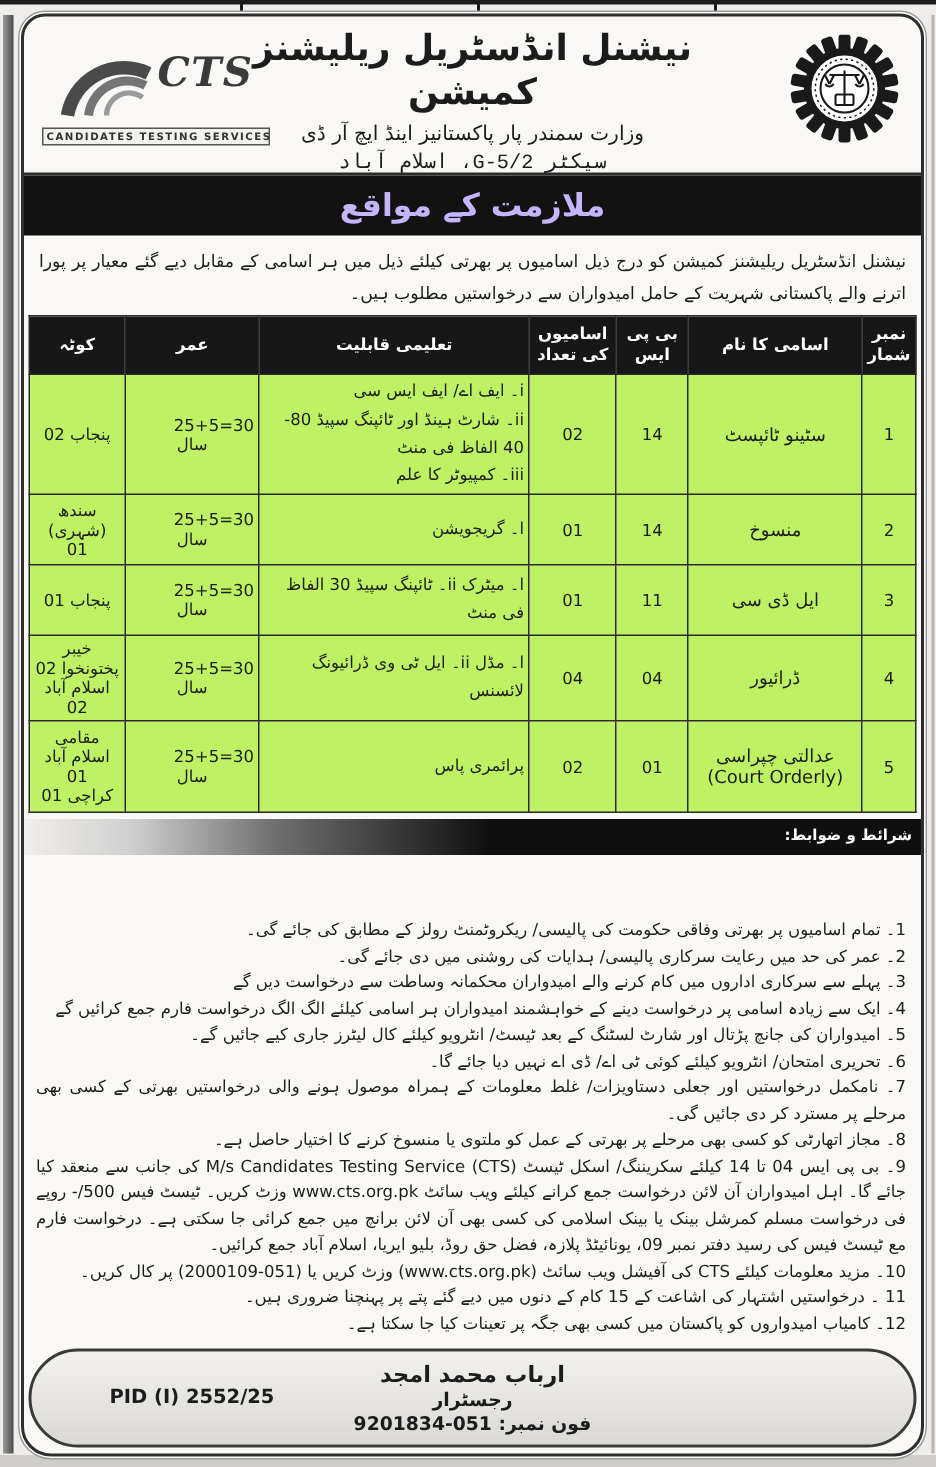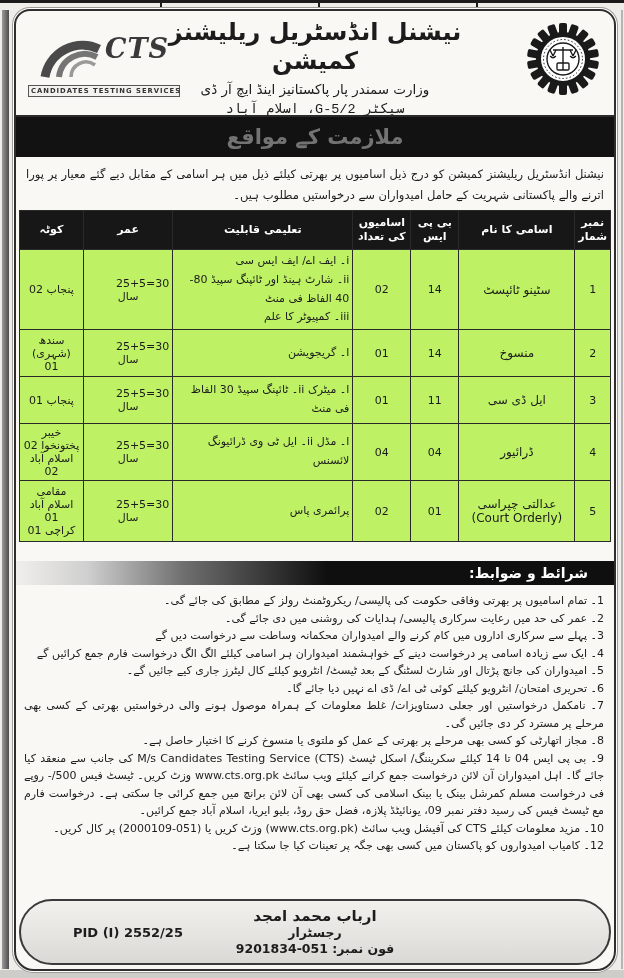--- a/index.html
+++ b/index.html
@@ -26,21 +26,21 @@
             font-size:27px;color:#3a3a3a;line-height:1;letter-spacing:1px;}
   .cts-tagline{margin-top:2px;border:1px solid #555;font-size:6.8px;font-weight:bold;
                letter-spacing:1px;color:#333;padding:1px 2px;background:#f4f2ef;white-space:nowrap;}
   .emblem{position:absolute;right:14px;top:12px;}
   .org-block{margin:0 auto;padding-top:7px;width:350px;text-align:center;direction:rtl;}
   .org-title{font-size:24px;font-weight:bold;line-height:1.2;}
   .org-ministry{font-size:13.5px;margin-top:5px;}
   .org-address{font-size:13.5px;margin-top:3px;font-family:Liberation Mono, monospace;}
 
   
-  .banner{flex:0 0 auto;height:40px;background:#121212;color:#737373;display:flex;
+  .banner{flex:0 0 auto;height:40px;background:#121212;color:#c4b5fd;display:flex;
           align-items:center;justify-content:center;font-size:21px;font-weight:bold;direction:rtl;}
 
   
   .intro{flex:0 0 auto;direction:rtl;text-align:justify;text-align-last:right;
          font-size:11.5px;line-height:1.8;padding:7px 10px 5px 10px;}
 
   
   .table-wrap{flex:0 0 auto;padding:0 3px;}
   table{width:100%;border-collapse:collapse;direction:rtl;}
   th,td{border:1.5px solid #2a2a2a;vertical-align:middle;padding:2px 3px;}
@@ -49,24 +49,24 @@
   td{font-size:11px;text-align:center;background:#bef264;}
   .post-cell{font-size:12px;}
   .qline{text-align:right;line-height:1.7;direction:rtl;}
   .qcenter{}
   .ltr{direction:ltr;unicode-bidi:isolate;display:inline-block;margin-left:29px;}
   .ltr-line{direction:ltr;unicode-bidi:isolate;}
   .r1 td{height:62px;} .r2 td{height:42px;} .r3 td{height:42px;}
   .r4 td{height:44px;} .r5 td{height:56px;}
 
   
-  .terms-banner{flex:0 0 auto;margin-top:19px;height:24px;line-height:24px;direction:rtl;
-        color:#fff;font-weight:bold;font-size:14px;padding-right:26px;text-align:right;
+  .terms-banner{flex:0 0 auto;margin-top:4px;height:24px;line-height:24px;direction:rtl;
+        color:#fff;font-weight:bold;font-size:10px;padding-right:6px;text-align:right;
         background:linear-gradient(270deg,#0f0f0f 0%,#0f0f0f 48%,#6f6f6f 72%,#cfcfcf 88%,#f1efec 100%);}
-  .terms{flex:1 1 auto;overflow:hidden;direction:rtl;padding:7px 10px 0 8px;}
+  .terms{flex:1 1 auto;overflow:hidden;direction:rtl;padding:25px 10px 0 8px;margin-top:16px;}
   .term{font-size:11px;line-height:17.5px;text-align:right;}
   .term.justify{text-align:justify;text-align-last:right;}
 
   
   .footer{flex:0 0 auto;margin:3px 3px 4px 3px;height:62px;border:2px solid #3a3a3a;
           border-radius:34px;background:linear-gradient(#f2f1ee,#dbd9d5);position:relative;}
   .pid{position:absolute;left:52px;top:50%;transform:translateY(-50%);
        font-weight:bold;font-size:13px;direction:ltr;}
   .sig{height:100%;display:flex;flex-direction:column;align-items:center;justify-content:center;
        direction:rtl;text-align:center;}
@@ -279,20 +279,21 @@
       <div class="term">1۔ تمام اسامیوں پر بھرتی وفاقی حکومت کی پالیسی/ ریکروٹمنٹ رولز کے مطابق کی جائے گی۔</div>
       <div class="term">2۔ عمر کی حد میں رعایت سرکاری پالیسی/ ہدایات کی روشنی میں دی جائے گی۔</div>
       <div class="term">3۔ پہلے سے سرکاری اداروں میں کام کرنے والے امیدواران محکمانہ وساطت سے درخواست دیں گے</div>
       <div class="term">4۔ ایک سے زیادہ اسامی پر درخواست دینے کے خواہشمند امیدواران ہر اسامی کیلئے الگ الگ درخواست فارم جمع کرائیں گے</div>
       <div class="term">5۔ امیدواران کی جانچ پڑتال اور شارٹ لسٹنگ کے بعد ٹیسٹ/ انٹرویو کیلئے کال لیٹرز جاری کیے جائیں گے۔</div>
       <div class="term">6۔ تحریری امتحان/ انٹرویو کیلئے کوئی ٹی اے/ ڈی اے نہیں دیا جائے گا۔</div>
       <div class="term justify">7۔ نامکمل درخواستیں اور جعلی دستاویزات/ غلط معلومات کے ہمراہ موصول ہونے والی درخواستیں بھرتی کے کسی بھی مرحلے پر مسترد کر دی جائیں گی۔</div>
       <div class="term">8۔ مجاز اتھارٹی کو کسی بھی مرحلے پر بھرتی کے عمل کو ملتوی یا منسوخ کرنے کا اختیار حاصل ہے۔</div>
       <div class="term justify">9۔ بی پی ایس 04 تا 14 کیلئے سکریننگ/ اسکل ٹیسٹ M/s Candidates Testing Service (CTS) کی جانب سے منعقد کیا جائے گا۔ اہل امیدواران آن لائن درخواست جمع کرانے کیلئے ویب سائٹ www.cts.org.pk وزٹ کریں۔ ٹیسٹ فیس 500/- روپے فی درخواست مسلم کمرشل بینک یا بینک اسلامی کی کسی بھی آن لائن برانچ میں جمع کرائی جا سکتی ہے۔ درخواست فارم مع ٹیسٹ فیس کی رسید دفتر نمبر 09، یونائیٹڈ پلازہ، فضل حق روڈ، بلیو ایریا، اسلام آباد جمع کرائیں۔</div>
       <div class="term">10۔ مزید معلومات کیلئے CTS کی آفیشل ویب سائٹ (www.cts.org.pk) وزٹ کریں یا (051-2000109) پر کال کریں۔</div>
+      <div class="term">11 ۔ درخواستیں اشتہار کی اشاعت کے 15 کام کے دنوں میں دیے گئے پتے پر پہنچنا ضروری ہیں۔</div>
       <div class="term">12۔ کامیاب امیدواروں کو پاکستان میں کسی بھی جگہ پر تعینات کیا جا سکتا ہے۔</div>
     </div>
 
     <div class="footer">
       <div class="pid">PID (I) 2552/25</div>
       <div class="sig">
         <div class="sig-name">ارباب محمد امجد</div>
         <div class="sig-role">رجسٹرار</div>
         <div class="sig-phone">فون نمبر: 051-9201834</div>
       </div>

